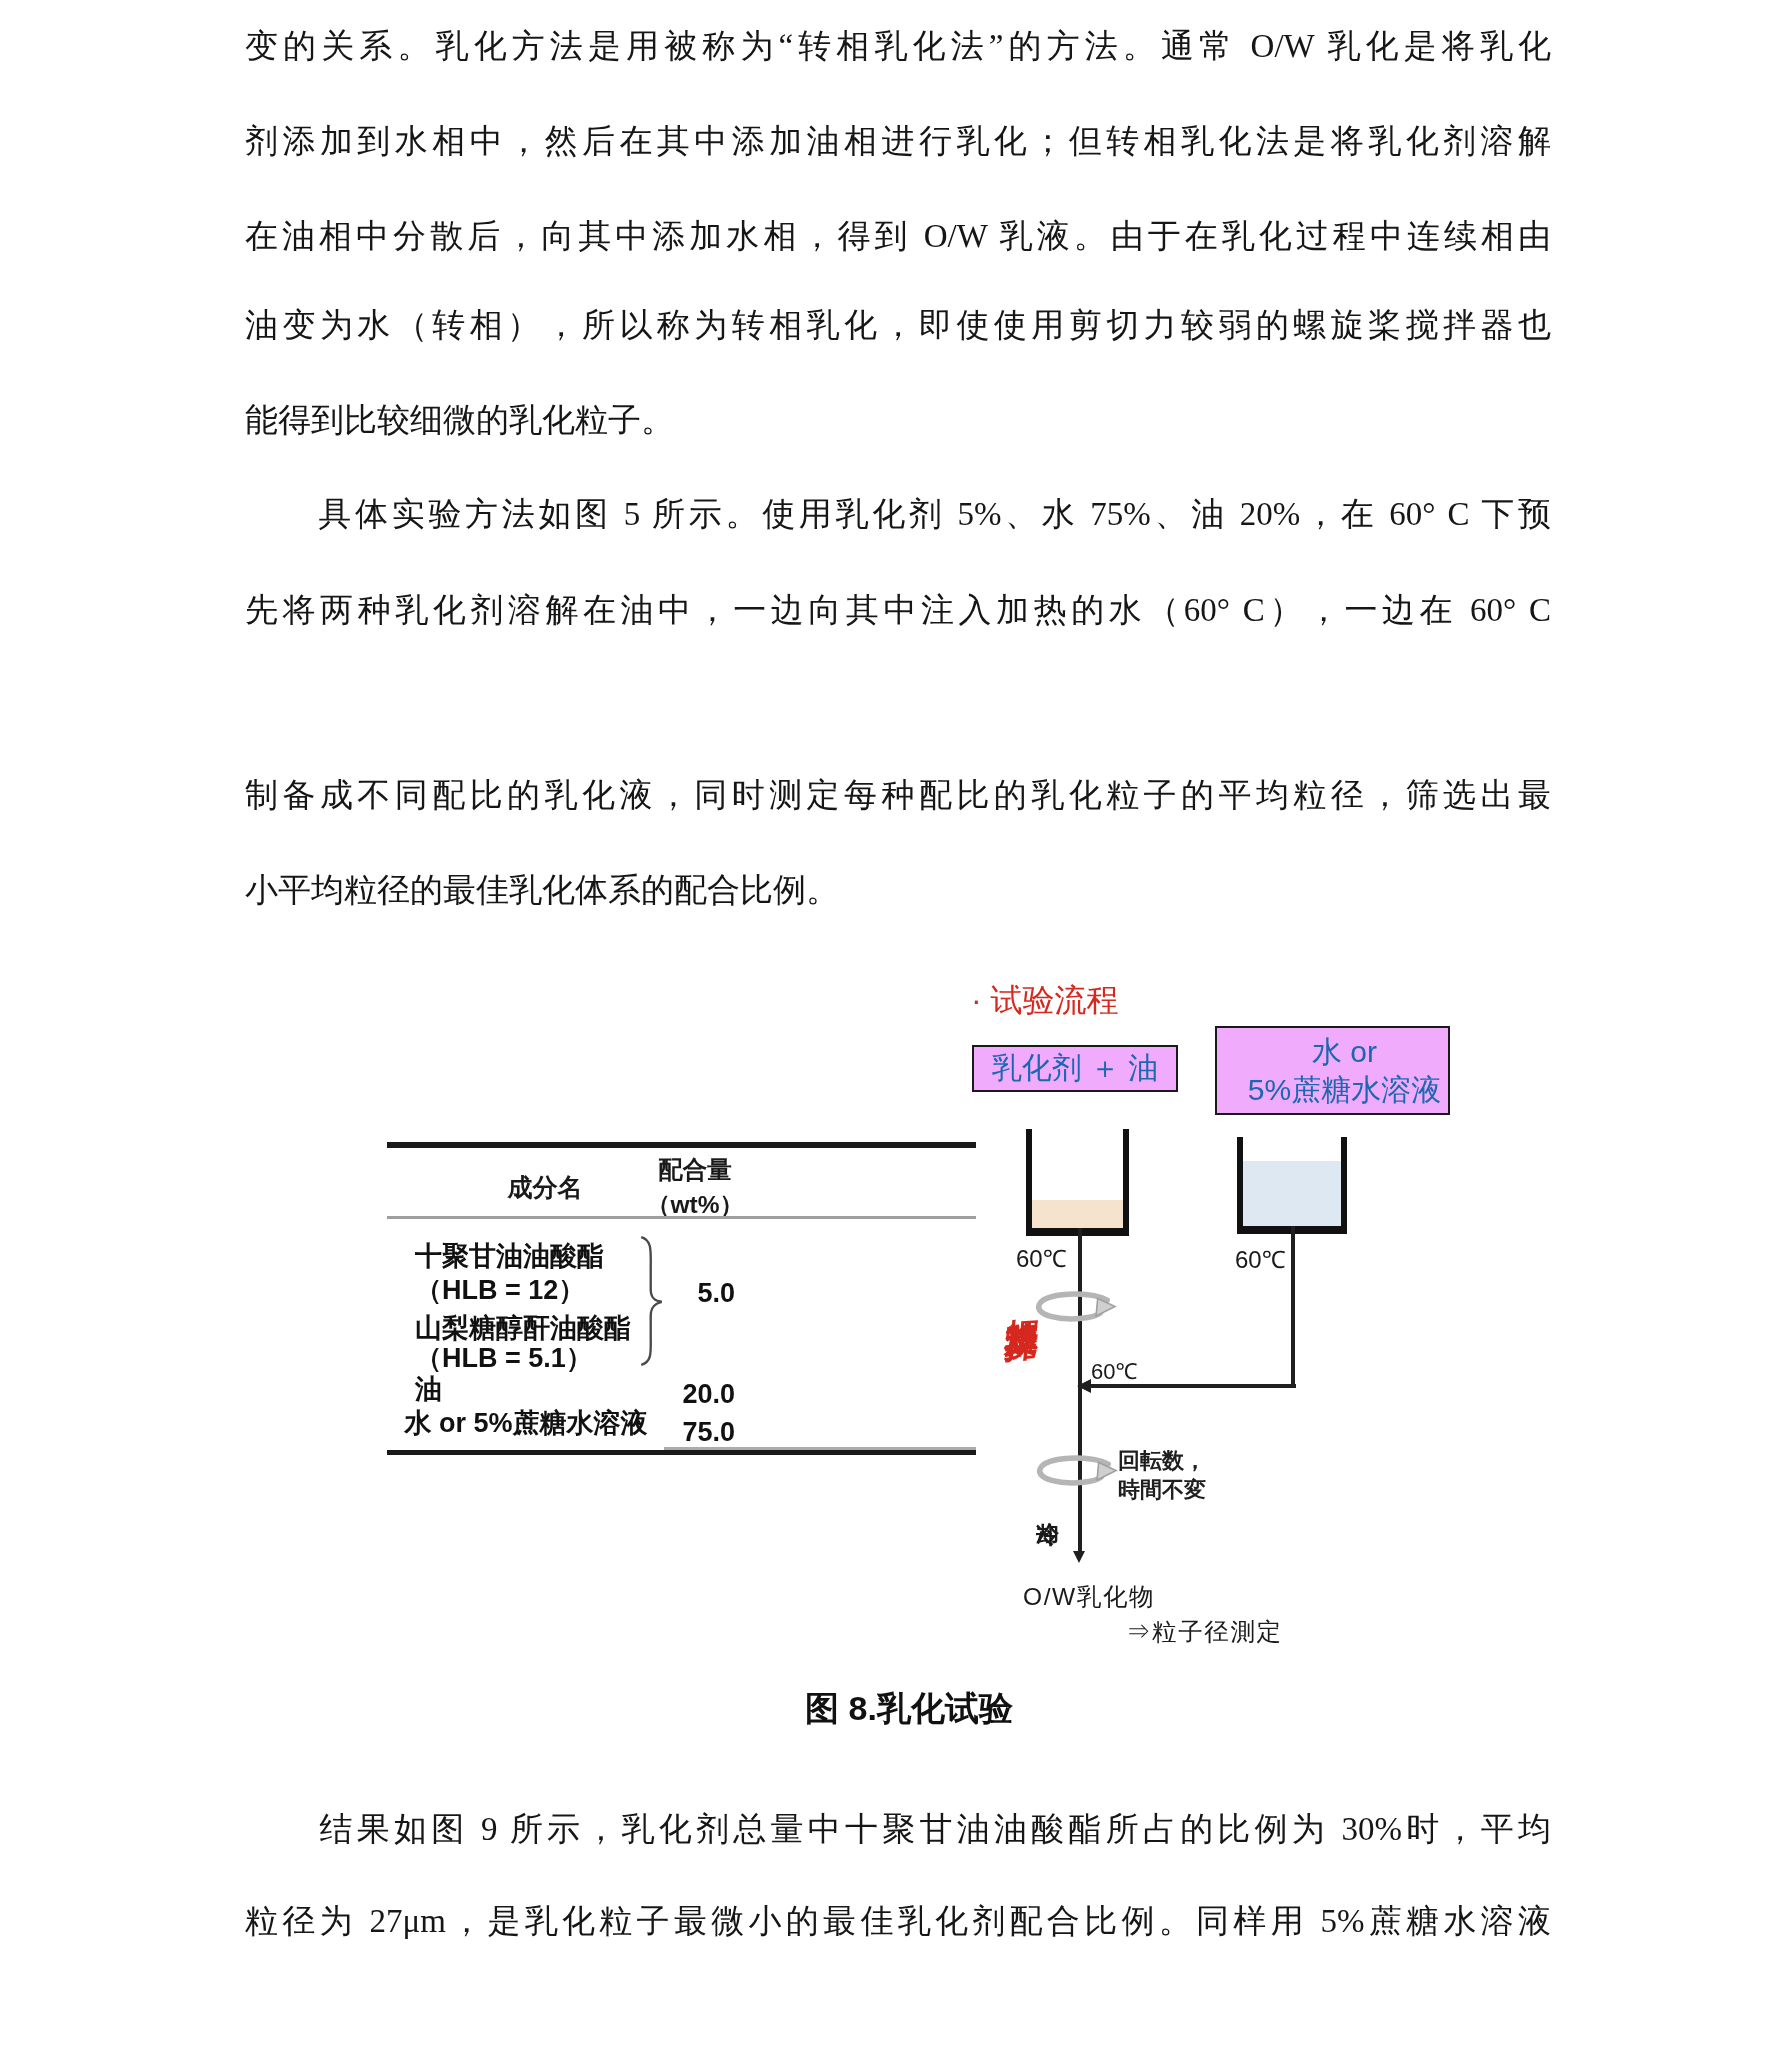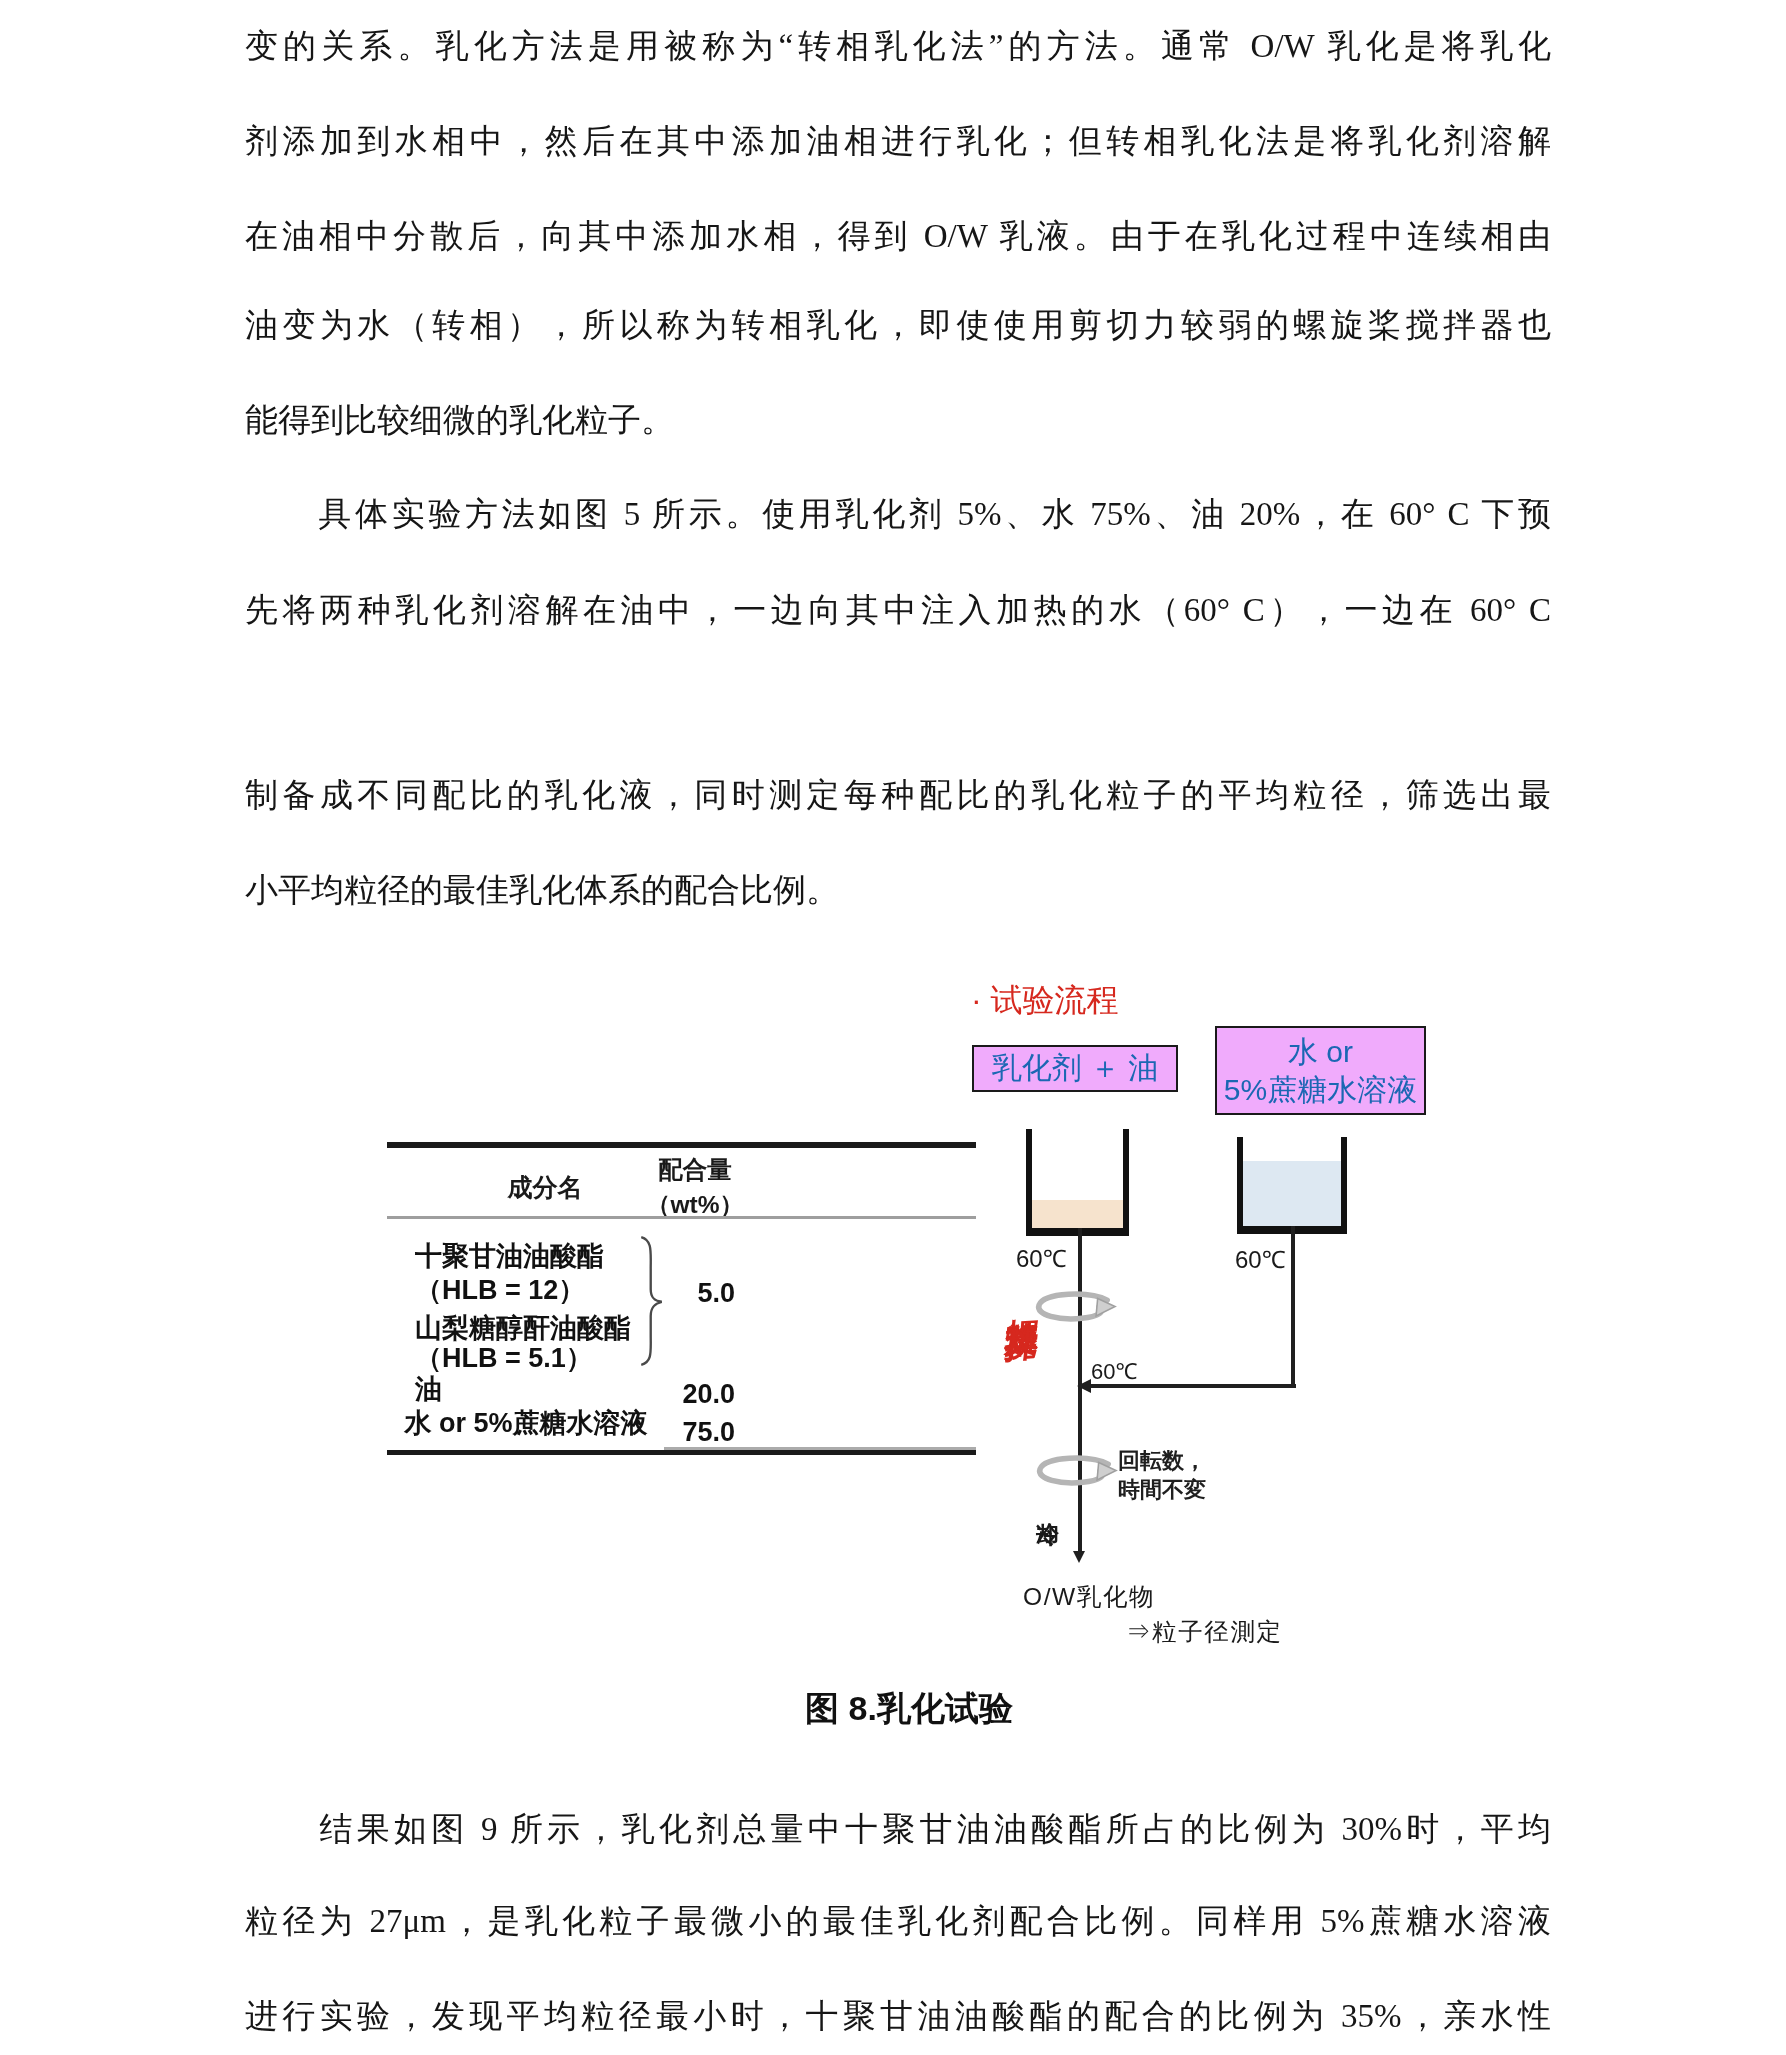--- a/index.html
+++ b/index.html
@@ -133,28 +133,27 @@
   <div class="tl just" style="top:122px">剂添加到水相中，然后在其中添加油相进行乳化；但转相乳化法是将乳化剂溶解</div>
   <div class="tl just" style="top:217px">在油相中分散后，向其中添加水相，得到 O/W 乳液。由于在乳化过程中连续相由</div>
   <div class="tl just" style="top:306px">油变为水（转相），所以称为转相乳化，即使使用剪切力较弱的螺旋桨搅拌器也</div>
   <div class="tl" style="top:401px">能得到比较细微的乳化粒子。</div>
   <div class="tl just" style="top:495px">　　具体实验方法如图 5 所示。使用乳化剂 5%、水 75%、油 20%，在 60° C 下预</div>
   <div class="tl just" style="top:591px">先将两种乳化剂溶解在油中，一边向其中注入加热的水（60° C），一边在 60° C</div>
   <div class="tl just" style="top:776px">制备成不同配比的乳化液，同时测定每种配比的乳化粒子的平均粒径，筛选出最</div>
   <div class="tl" style="top:871px">小平均粒径的最佳乳化体系的配合比例。</div>
   <div class="tl just" style="top:1810px">　　结果如图 9 所示，乳化剂总量中十聚甘油油酸酯所占的比例为 30%时，平均</div>
   <div class="tl just" style="top:1902px">粒径为 27μm，是乳化粒子最微小的最佳乳化剂配合比例。同样用 5%蔗糖水溶液</div>
-  <div class="tl just" style="top:1997px">进行实验，发现平均粒径最小时，十聚甘油油酸酯的配合的比例为 35%，亲水性</div>
 
   <div class="flabel red" style="left:971px; top:979px; font-size:32px;">· 试验流程</div>
 
   <div class="bluebox" style="left:972px; top:1045px; width:202px; height:43px;">
     <span class="flabel blue" style="position:static; font-size:30px;">乳化剂 ＋ 油</span>
   </div>
-  <div class="bluebox" style="left:1215px; top:1026px; width:207px; height:85px;">
+  <div class="bluebox" style="left:1215px; top:1026px; width:207px; height:85px;padding-left:24px;">
     <span class="flabel blue" style="position:static; font-size:30px; line-height:38px;">水 or</span>
     <span class="flabel blue" style="position:static; font-size:30px; line-height:38px;">5%蔗糖水溶液</span>
   </div>
 
   <div class="beaker" style="left:1026px; top:1129px; width:91px; height:99px;">
     <div class="liquid" style="height:28.5px; background:#f6e3cd;"></div>
   </div>
   <div class="beaker" style="left:1237px; top:1137px; width:98px; height:89px;">
     <div class="liquid" style="height:65px; background:#dde8f2;"></div>
   </div>

